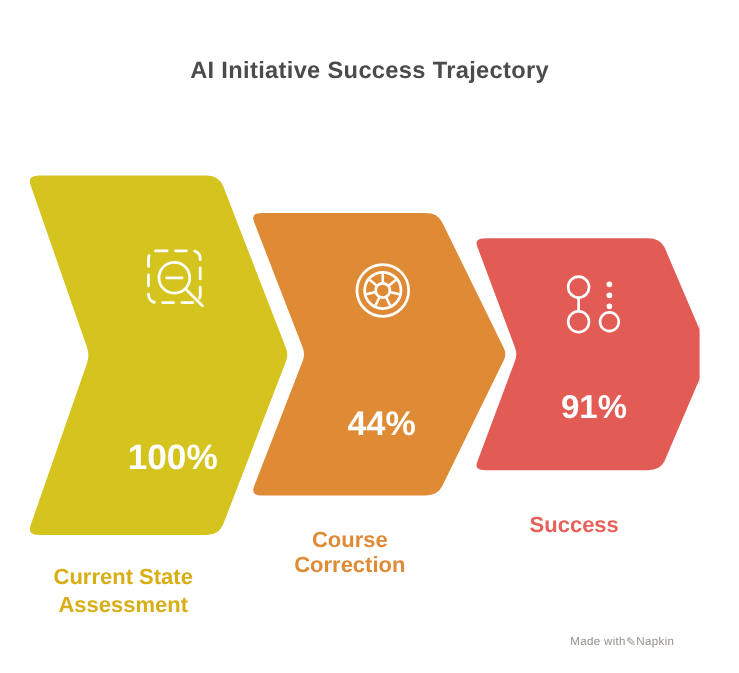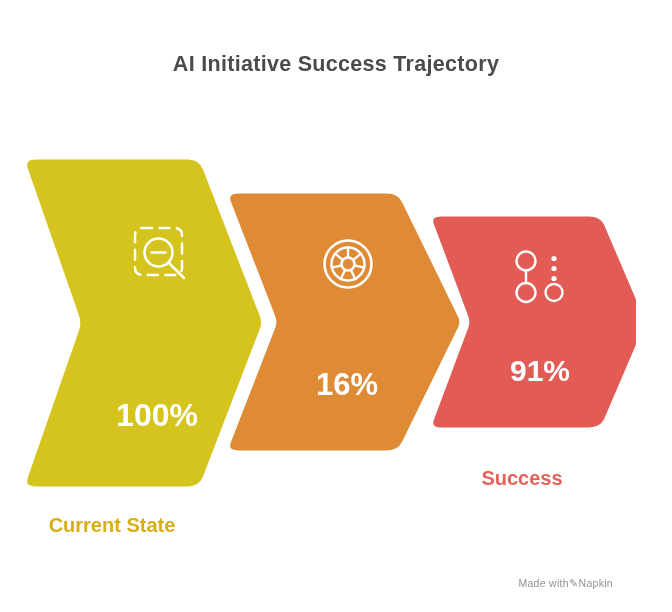--- a/index.html
+++ b/index.html
@@ -109,27 +109,32 @@
         <circle cx="554" cy="268.5" r="2.6"></circle>
         <circle cx="554" cy="278.5" r="2.6"></circle>
       </g>
       <circle cx="554" cy="292.5" r="8.5"></circle>
     </g>
   </svg>
 
   <div class="page-title">AI Initiative Success Trajectory</div>
 
   <div class="pct p1">100%</div>
-  <div class="pct p2">16%</div>
+  <div class="pct p2">44%</div>
   <div class="pct p3">91%</div>
 
   <div class="stage-label l1" style="color: rgb(216, 174, 20);">
     <div>Current State</div>
+    <div>Assessment</div>
   </div>
 
+  <div class="stage-label l2" style="color: rgb(223, 138, 53);">
+    <div>Course</div>
+    <div>Correction</div>
+  </div>
 
   <div class="stage-label l3" style="color: rgb(228, 98, 90); margin-top: 12px;">
     <div>Success</div>
   </div>
 
   <div class="watermark">
     <span>Made with</span>
     <span class="pen">✎</span>
     <span>Napkin</span>
   </div>

